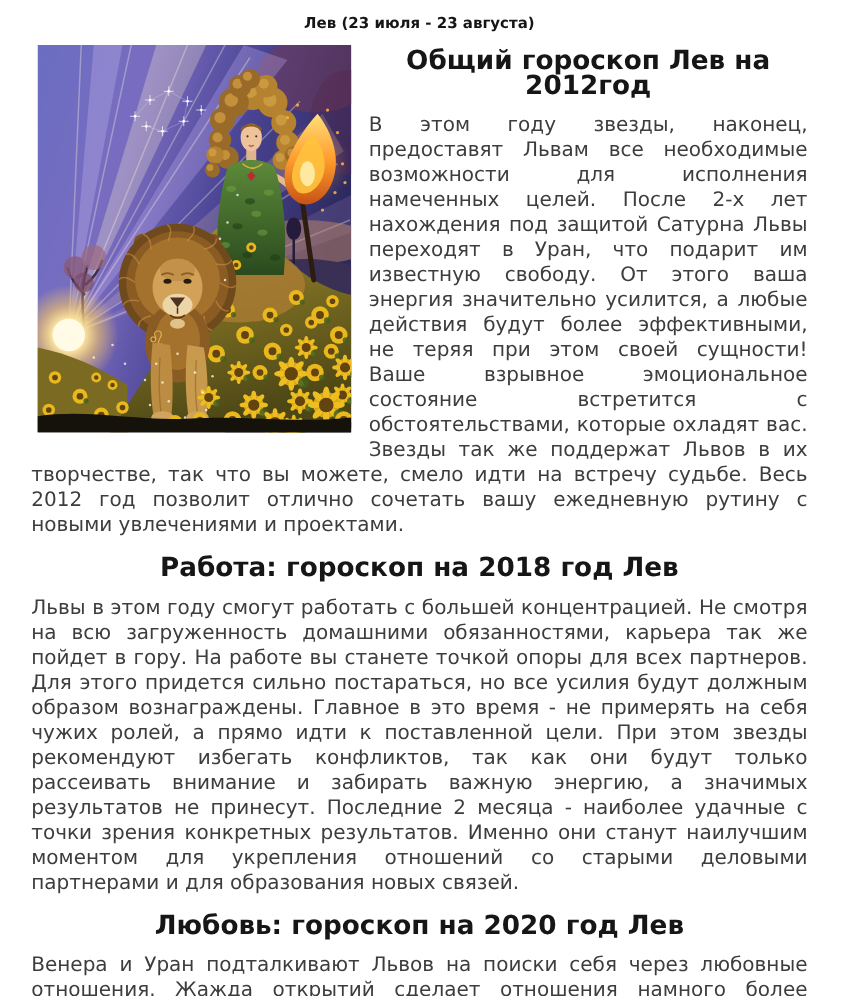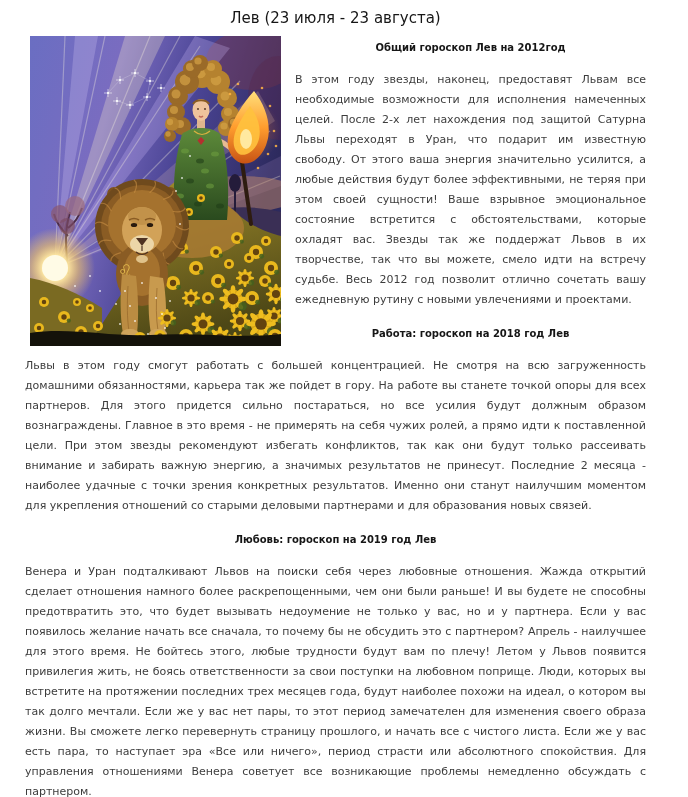--- a/index.html
+++ b/index.html
@@ -4,29 +4,29 @@
 <style>
   html,body { margin:0; padding:0; background:#ffffff; }
   body {
     width:688px;
     font-family:"DejaVu Sans","Liberation Sans",sans-serif;
     -webkit-font-smoothing:antialiased;
   }
   .page { padding:8px 42px 18px 25px; }
 
   h1.page-title {
-    font-size:15px; font-weight:normal; color:#161616;
+    font-size:12px; font-weight:bold; color:#161616;
     text-align:center; margin:0 0 0; line-height:20px;
   }
   h2.section-heading {
-    font-size:10px; font-weight:bold; color:#161616;
+    font-size:21px; font-weight:bold; color:#161616;
     text-align:center; margin:10px 0 12px; line-height:20px;
   }
   p.section-text {
-    font-size:11px; line-height:20px; color:#3d3d3d;
+    font-size:16px; line-height:20px; color:#3d3d3d;
     text-align:justify; margin:0 0 14px;
   }
   figure.artwork {
     float:left; width:251px; height:310px;
     margin:8px 14px 10px 5px; padding:0;
   }
   figure.artwork svg { display:block; width:251px; height:310px; }
   .clear { clear:both; }
 </style>
 </head>
@@ -484,18 +484,18 @@
     <h2 class="section-heading">Общий гороскоп Лев на 2012год</h2>
     <p class="section-text">В этом году звезды, наконец, предоставят Львам все необходимые возможности для исполнения намеченных целей. После 2-х лет нахождения под защитой Сатурна Львы переходят в Уран, что подарит им известную свободу. От этого ваша энергия значительно усилится, а любые действия будут более эффективными, не теряя при этом своей сущности! Ваше взрывное эмоциональное состояние встретится с обстоятельствами, которые охладят вас. Звезды так же поддержат Львов в их творчестве, так что вы можете, смело идти на встречу судьбе. Весь 2012 год позволит отлично сочетать вашу ежедневную рутину с новыми увлечениями и проектами.</p>
   </section>
 
   <section>
     <h2 class="section-heading">Работа: гороскоп на 2018 год Лев</h2>
     <p class="section-text">Львы в этом году смогут работать с большей концентрацией. Не смотря на всю загруженность домашними обязанностями, карьера так же пойдет в гору. На работе вы станете точкой опоры для всех партнеров. Для этого придется сильно постараться, но все усилия будут должным образом вознаграждены. Главное в это время - не примерять на себя чужих ролей, а прямо идти к поставленной цели. При этом звезды рекомендуют избегать конфликтов, так как они будут только рассеивать внимание и забирать важную энергию, а значимых результатов не принесут. Последние 2 месяца - наиболее удачные с точки зрения конкретных результатов. Именно они станут наилучшим моментом для укрепления отношений со старыми деловыми партнерами и для образования новых связей.</p>
   </section>
 
   <section>
-    <h2 class="section-heading">Любовь: гороскоп на 2019 год Лев</h2>
+    <h2 class="section-heading">Любовь: гороскоп на 2020 год Лев</h2>
     <p class="section-text">Венера и Уран подталкивают Львов на поиски себя через любовные отношения. Жажда открытий сделает отношения намного более раскрепощенными, чем они были раньше! И вы будете не способны предотвратить это, что будет вызывать недоумение не только у вас, но и у партнера. Если у вас появилось желание начать все сначала, то почему бы не обсудить это с партнером? Апрель - наилучшее для этого время. Не бойтесь этого, любые трудности будут вам по плечу! Летом у Львов появится привилегия жить, не боясь ответственности за свои поступки на любовном поприще. Люди, которых вы встретите на протяжении последних трех месяцев года, будут наиболее похожи на идеал, о котором вы так долго мечтали. Если же у вас нет пары, то этот период замечателен для изменения своего образа жизни. Вы сможете легко перевернуть страницу прошлого, и начать все с чистого листа. Если же у вас есть пара, то наступает эра «Все или ничего», период страсти или абсолютного спокойствия. Для управления отношениями Венера советует все возникающие проблемы немедленно обсуждать с партнером.</p>
   </section>
 
   <div class="clear"></div>
 </div>
 
 </body></html>

